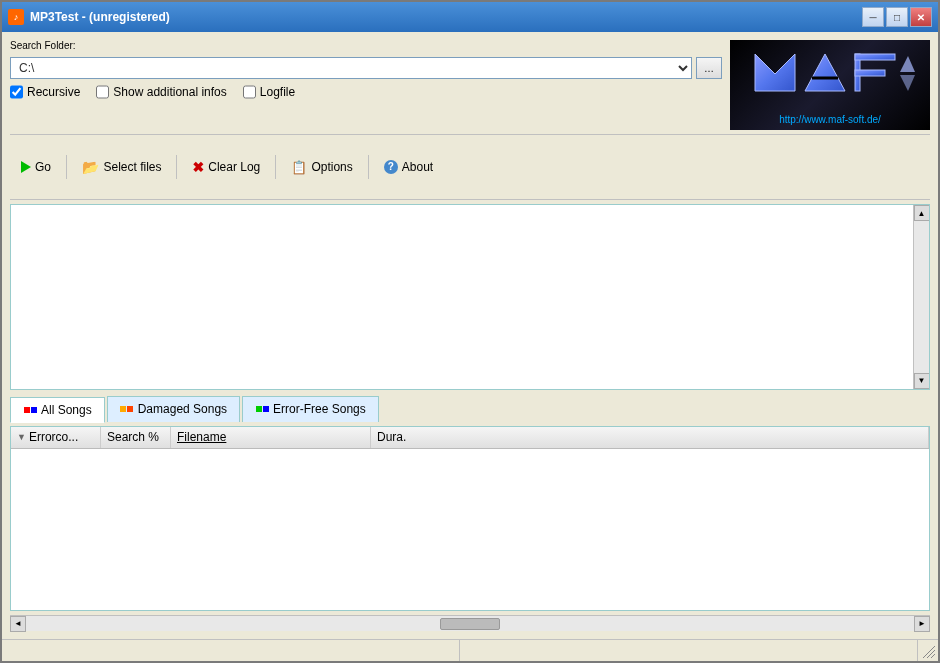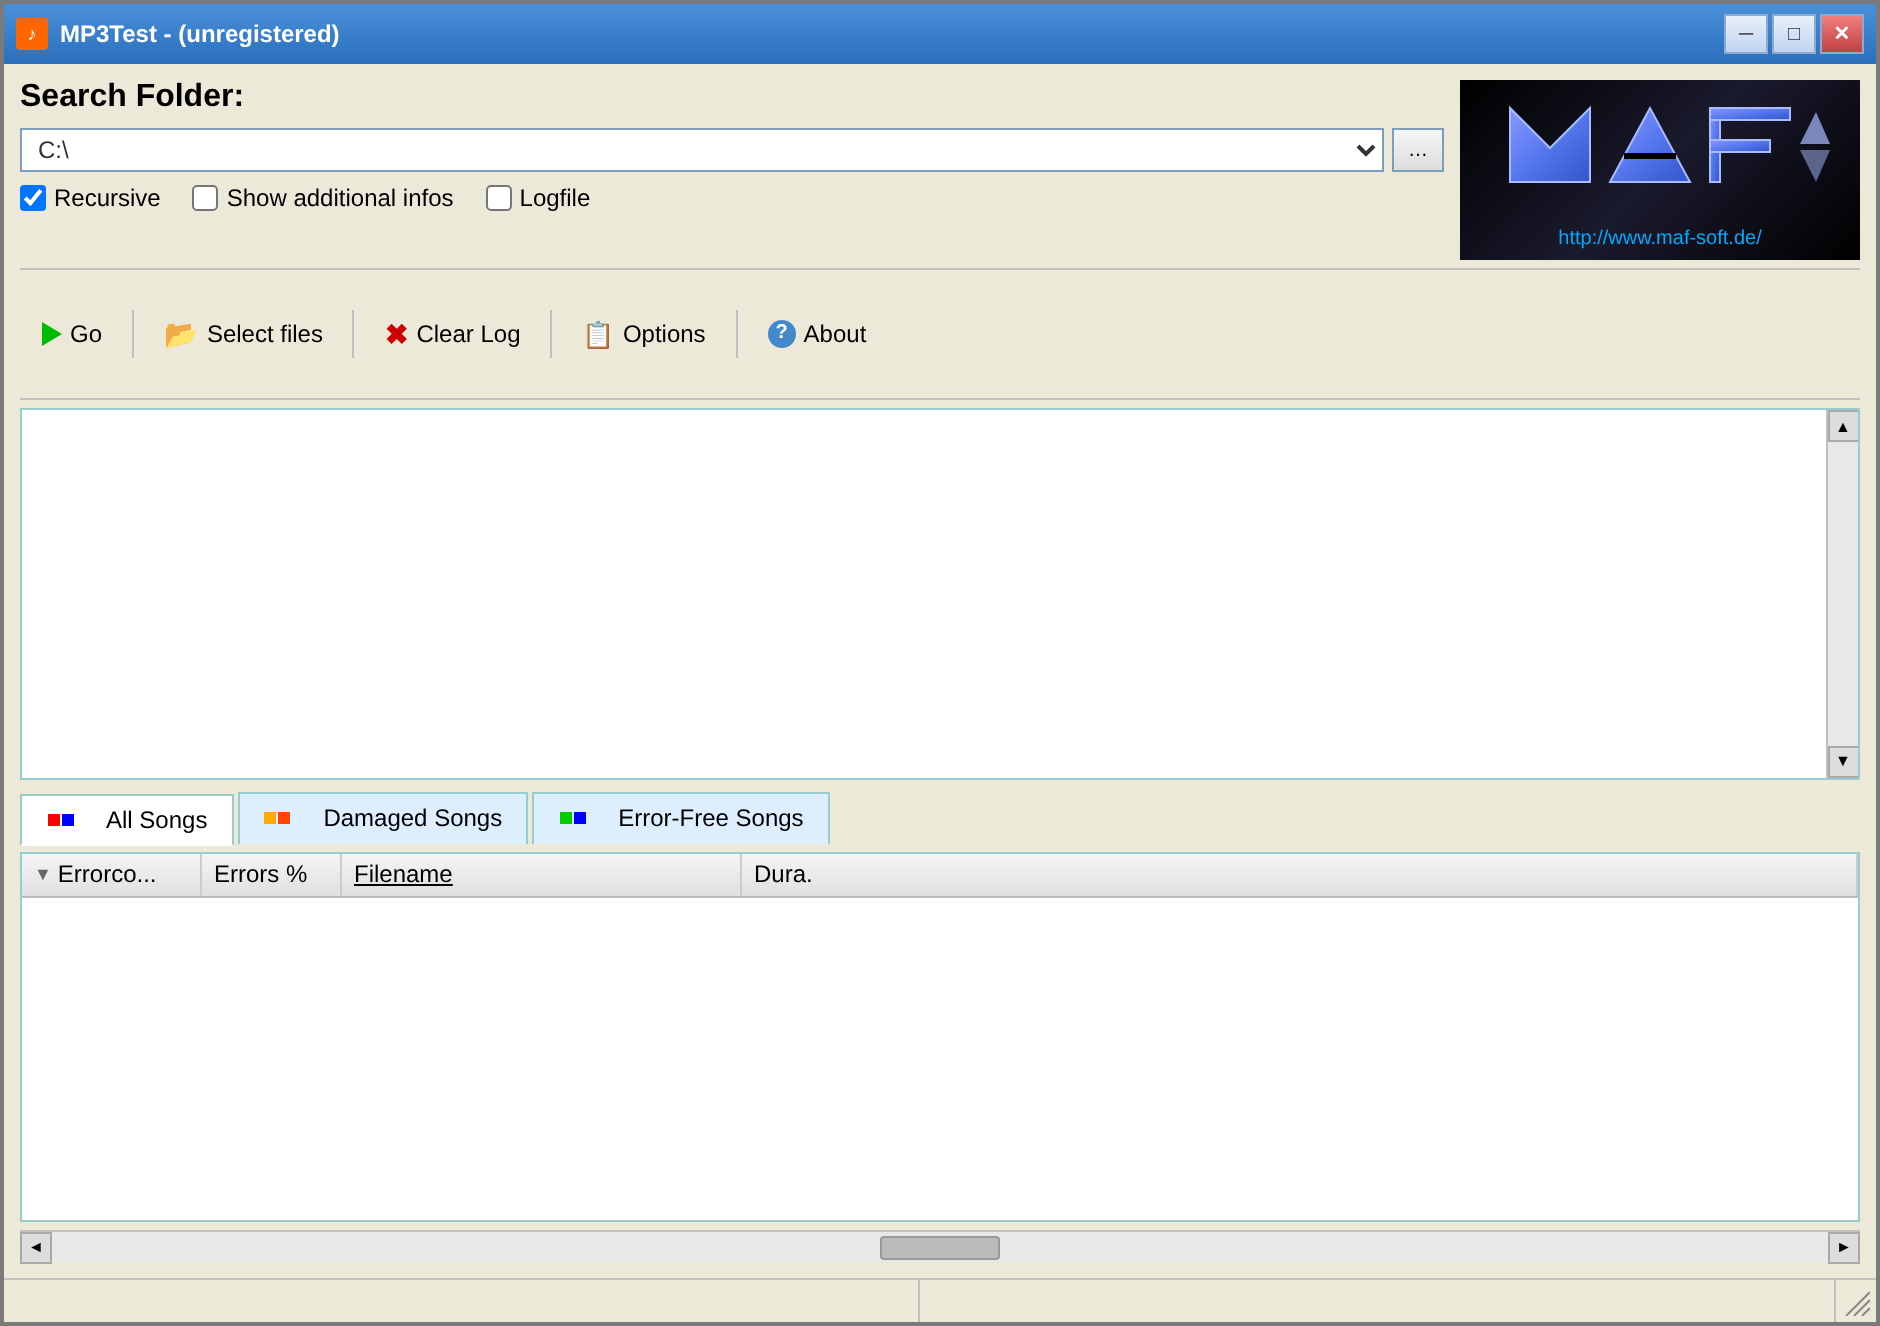--- a/index.html
+++ b/index.html
@@ -80,23 +80,23 @@
       display: flex;
       gap: 8px;
     }
     .left-panel {
       flex: 1;
       display: flex;
       flex-direction: column;
       gap: 6px;
     }
     .search-folder-label {
-      font-size: 16px;
+      font-size: 10px;
       color: #000;
-      font-weight: bold;
+      font-weight: normal;
     }
     .search-row {
       display: flex;
       gap: 4px;
       align-items: center;
     }
     .search-input {
       flex: 1;
       height: 22px;
       border: 1px solid #7b9ebd;
@@ -219,21 +219,21 @@
     }
     .tabs-row {
       display: flex;
       align-items: flex-end;
       gap: 2px;
       padding-top: 2px;
     }
     .tab {
       display: flex;
       align-items: center;
-      gap: 16px;
+      gap: 4px;
       padding: 4px 12px;
       border: 1px solid #9cc;
       border-bottom: none;
       background: #ddeeff;
       cursor: pointer;
       font-size: 12px;
       color: #000;
       height: 26px;
     }
     .tab.active {
@@ -509,21 +509,21 @@
       </div>
     </div>
 
     <div class="table-container">
       <div class="table-header">
         <div class="th" style="width:90px;">
           <span class="sort-arrow">▼</span>
           <span>Errorco...</span>
         </div>
         <div class="th" style="width:70px;">
-          <span>Errors %</span>
+          <span>Search %</span>
         </div>
         <div class="th" style="width:200px;text-decoration:underline;">
           <span>Filename</span>
         </div>
         <div class="th" style="flex:1;">
           <span>Dura.</span>
         </div>
       </div>
       <div class="table-body"></div>
     </div>

